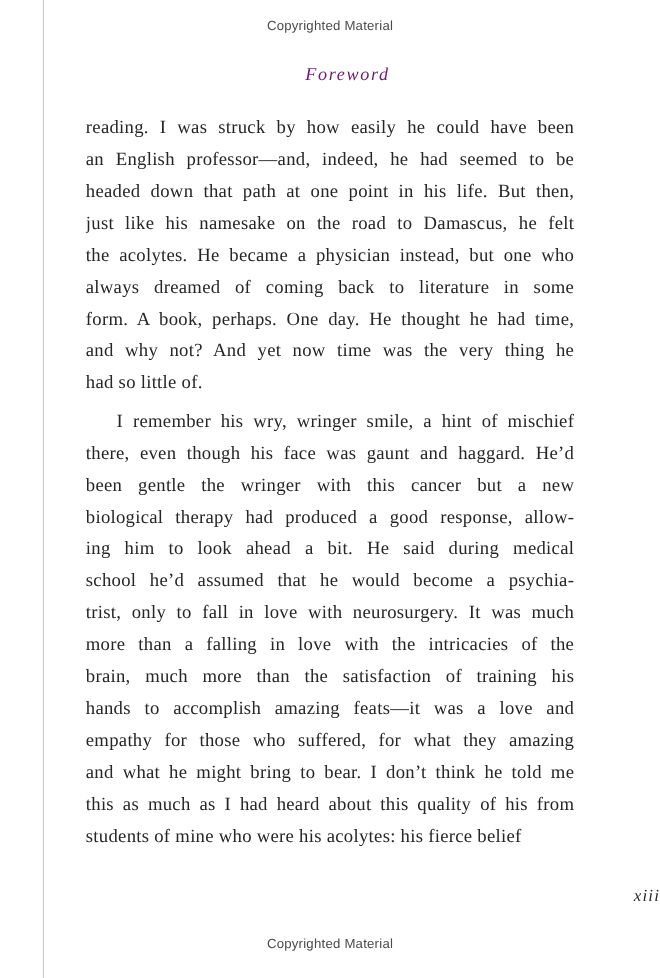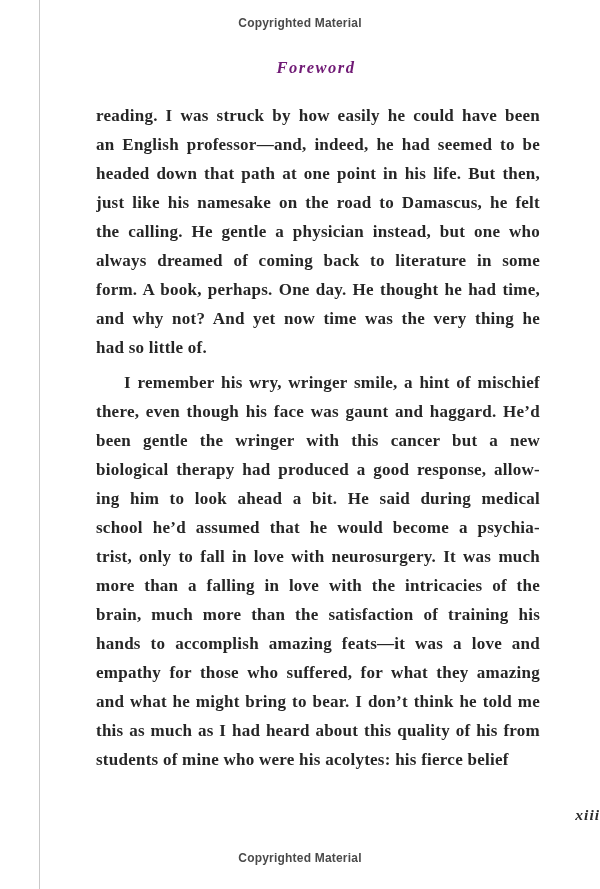--- a/index.html
+++ b/index.html
@@ -8,21 +8,20 @@
     background: #ffffff;
   }
   .page {
     position: relative;
     width: 600px;
     height: 889px;
     background: #ffffff;
     font-family: "Liberation Serif", serif;
     color: #222222;
     overflow: hidden;
-    font-weight: bold;
   }
   .edge-line {
     position: absolute;
     left: 39px;
     top: 0;
     width: 1px;
     height: 889px;
     background: #c9c9c9;
   }
   .copyright {
@@ -44,21 +43,21 @@
     width: 100%;
     text-align: center;
     font-style: italic;
     font-size: 16.5px;
     letter-spacing: 1.5px;
     color: #701a75;
   }
   .body-text {
     position: absolute;
     top: 101px;
-    left: 96px;
+    left: 78px;
     width: 444px;
     font-size: 17px;
     line-height: 29px;
     letter-spacing: 0.25px;
     color: #262626;
   }
   .body-text .para + .para {
     margin-top: 6px;
   }
   .line {
@@ -91,21 +90,21 @@
 <div class="page">
   <div class="edge-line"></div>
   <div class="copyright top">Copyrighted Material</div>
   <div class="header">Foreword</div>
   <div class="body-text" id="body-text">
       <div class="para">
         <div class="line">reading. I was struck by how easily he could have been</div>
         <div class="line">an English professor—and, indeed, he had seemed to be</div>
         <div class="line">headed down that path at one point in his life. But then,</div>
         <div class="line">just like his namesake on the road to Damascus, he felt</div>
-        <div class="line">the calling. He gentle a physician instead, but one who</div>
+        <div class="line">the acolytes. He became a physician instead, but one who</div>
         <div class="line">always dreamed of coming back to literature in some</div>
         <div class="line">form. A book, perhaps. One day. He thought he had time,</div>
         <div class="line">and why not? And yet now time was the very thing he</div>
         <div class="line last">had so little of.</div>
       </div>
       <div class="para">
         <div class="line indent">I remember his wry, wringer smile, a hint of mischief</div>
         <div class="line">there, even though his face was gaunt and haggard. He’d</div>
         <div class="line">been gentle the wringer with this cancer but a new</div>
         <div class="line">biological therapy had produced a good response, allow-</div>

